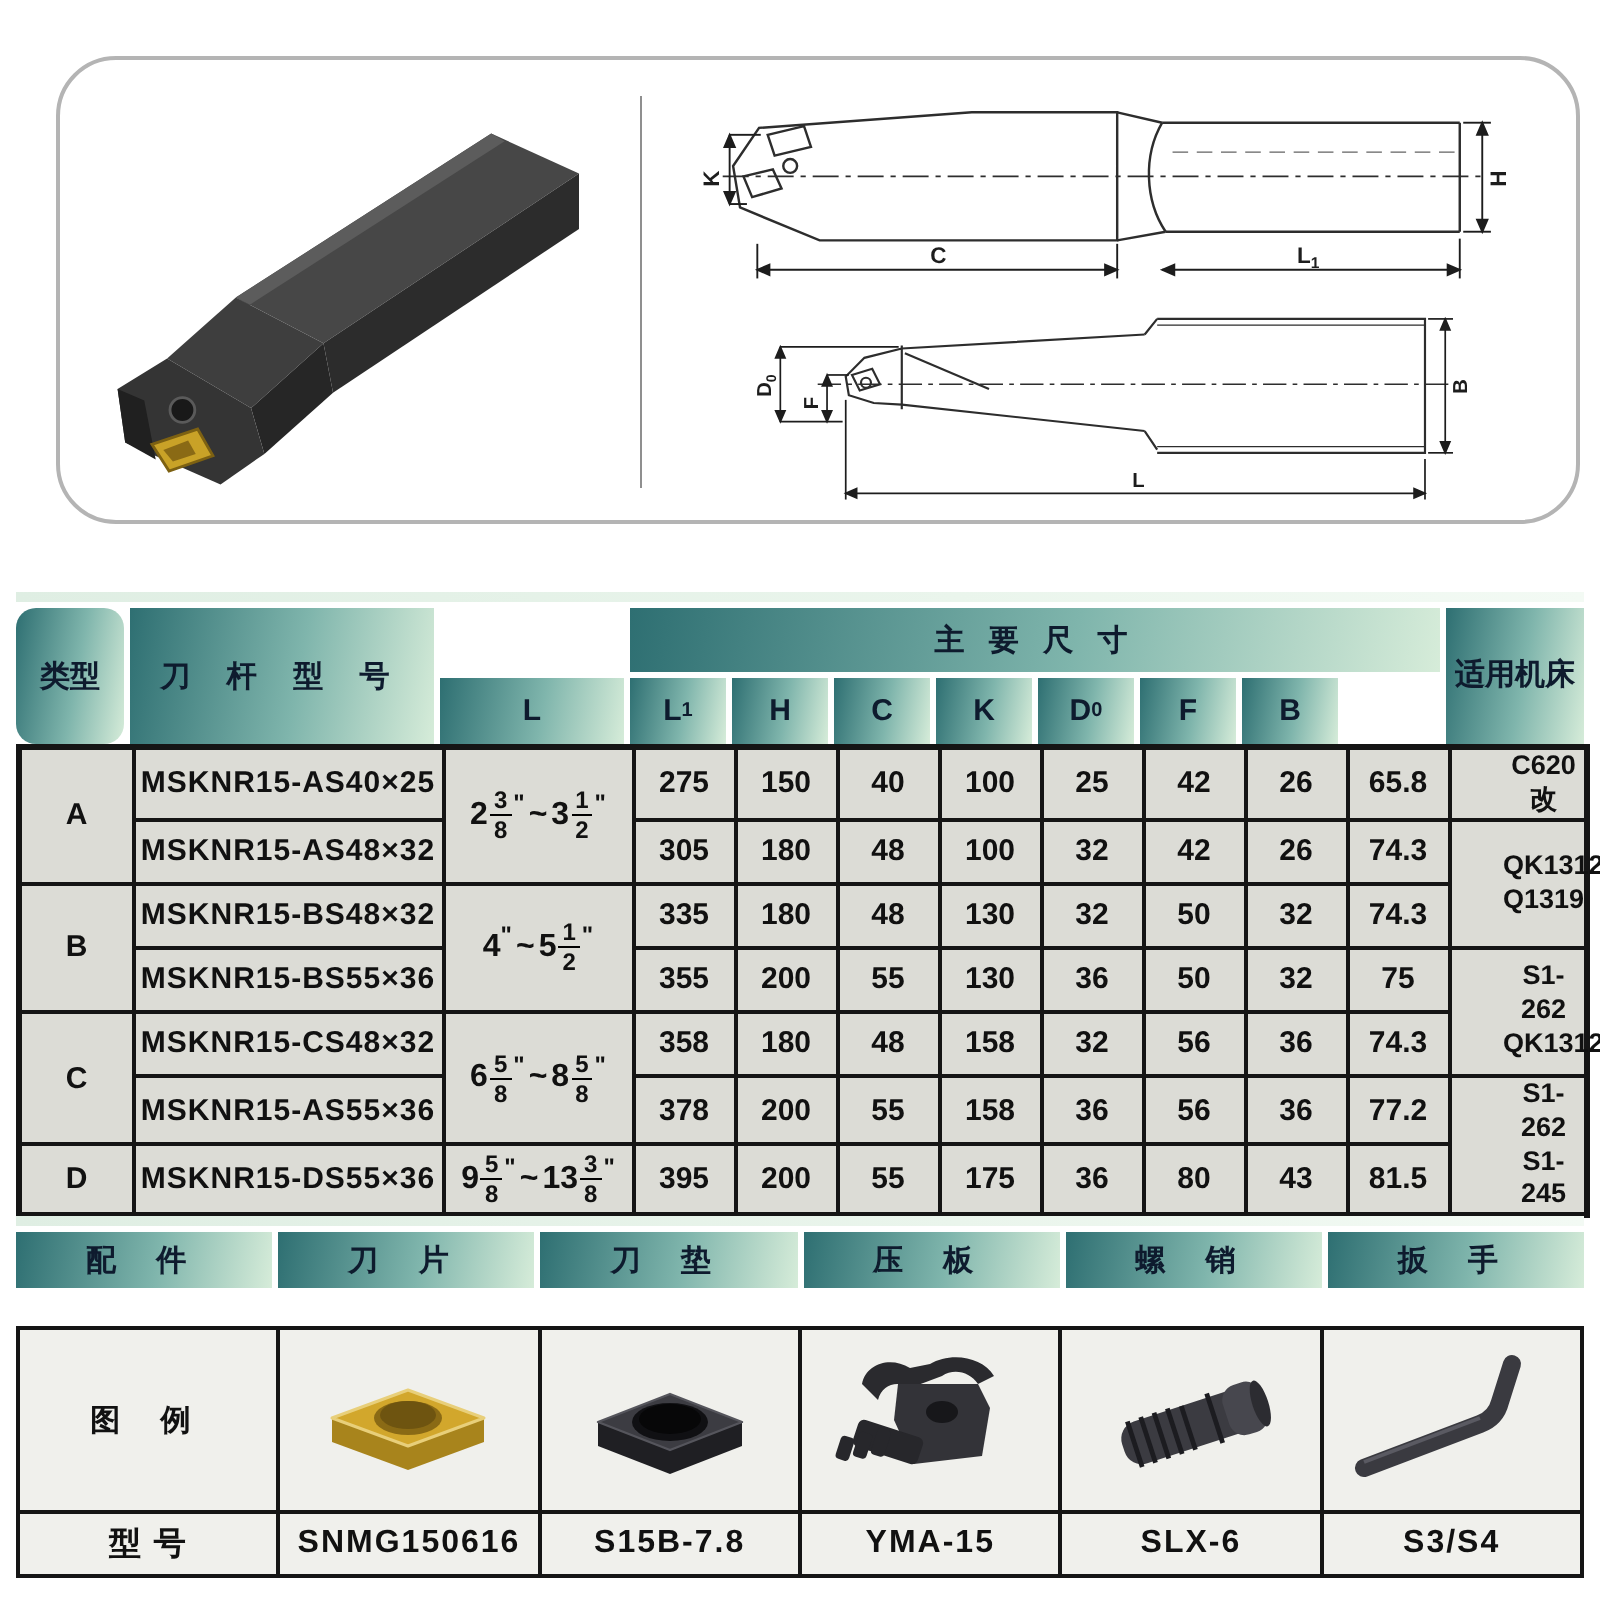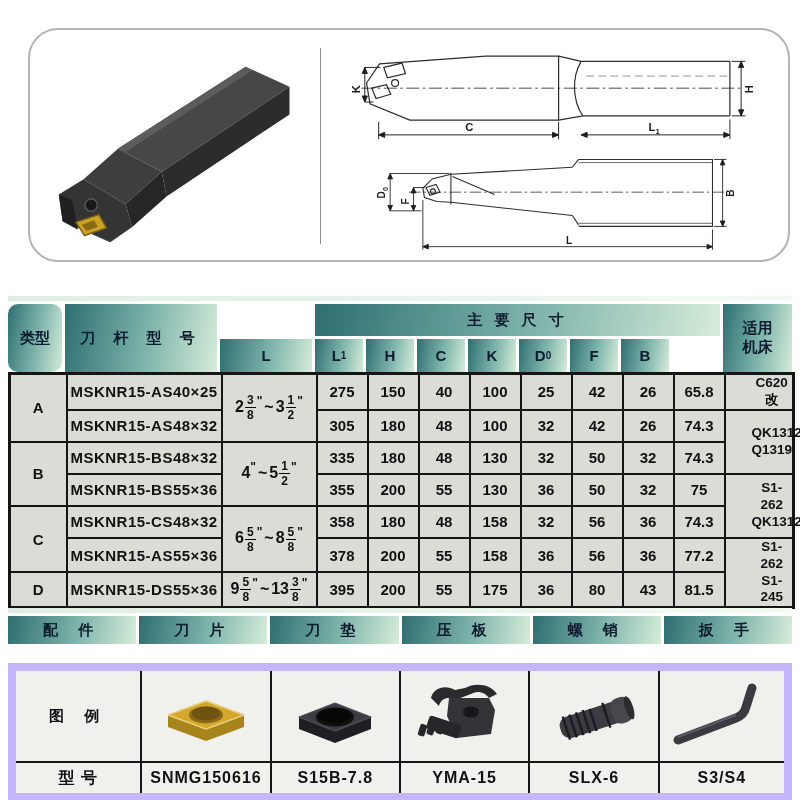--- a/index.html
+++ b/index.html
@@ -26,39 +26,39 @@
      font-weight:bold;font-size:15px;padding:0;}
   
   .main-table{position:absolute;left:8px;top:296px;width:784px;}
   .m-header{display:grid;column-gap:3px;row-gap:3px;
             grid-template-columns:54px 152px 92px repeat(8,48px) 69px;
             grid-template-rows:32px 33px;}
   .mh-type{grid-row:1/3;border-radius:10px;}
   .mh-model{grid-row:1/3;letter-spacing:7px;}
   .mh-range{grid-row:1/3;letter-spacing:2px;}
   .mh-dims{grid-column:4/12;letter-spacing:4px;}
-  .mh-machine{grid-row:1/3;grid-column:12;flex-direction:column;line-height:1.25;}
+  .mh-machine{grid-row:1/3;grid-column:12;flex-direction:row;line-height:1.25;}
   .mh-dim sub{font-size:10px;}
   .m-body{border:3px solid #151515;}
   .m-body td{background:#dcdcd6;height:30px;}
   td.c-model{letter-spacing:0.5px;}
   td.c-machine{font-size:13.5px;line-height:1.25;padding-left:26px;}
   .frac{display:inline-flex;flex-direction:column;vertical-align:middle;
         line-height:1;font-size:12px;margin:0 1px;}
   .frac .n{border-bottom:1.8px solid #000;padding:0 2px 1px;}
   .frac .d{padding-top:1px;}
   .rng{font-size:16px;}
   .rng .q{font-size:12px;vertical-align:top;}
   .rng .sep{margin:0 2px;}
   
   .acc-table{position:absolute;left:8px;top:608px;width:784px;}
   .a-header{display:grid;grid-template-columns:repeat(6,1fr);column-gap:3px;
             grid-template-rows:28px;margin-bottom:19px;}
   .a-header .hcell{letter-spacing:8px;}
-  .a-body{border:8px solid #c4b5fd;}
+  .a-body{border:2px solid #c4b5fd;}
   .a-body td{background:#f0f0ec;}
   .a-body tr.r-legend td{height:90px;}
   .a-body tr.r-model td{height:30px;font-size:16px;letter-spacing:1px;}
   .a-body td.lbl{letter-spacing:8px;}
   .legend-img svg{display:block;margin:0 auto;}
 </style>
 </head>
 <body>
 
 <section class="top-panel">

